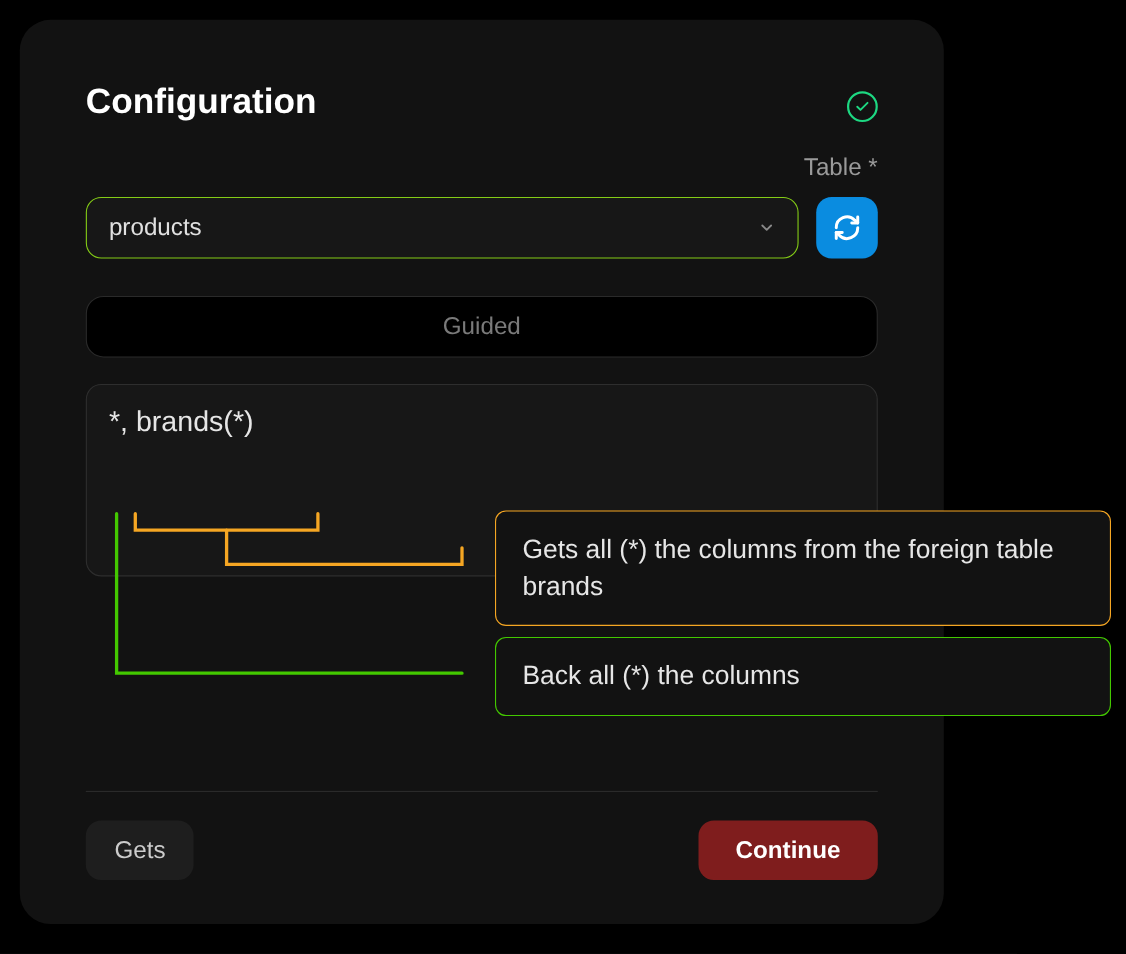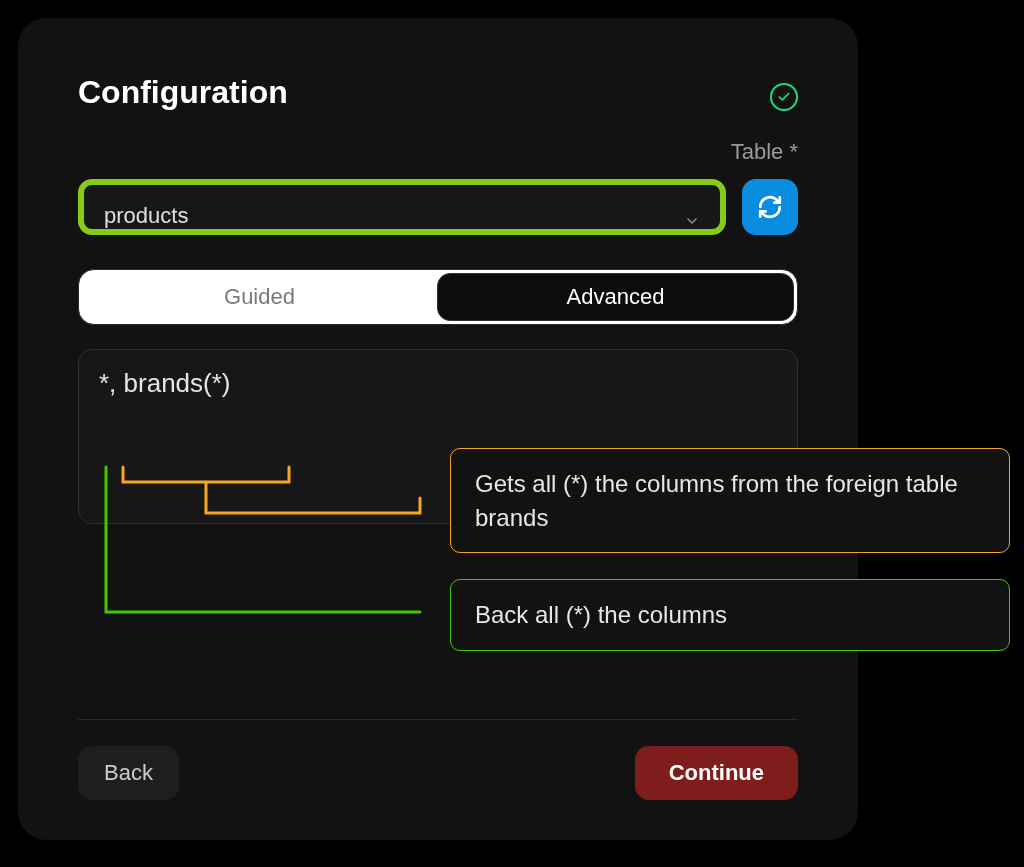--- a/index.html
+++ b/index.html
@@ -51,24 +51,24 @@
     .select-row {
       display: flex;
       gap: 16px;
       align-items: center;
       margin-bottom: 34px;
     }
     .select {
       flex: 1;
       height: 56px;
       background: #171717;
-      border: 6px solid #84cc16;
-      border-radius: 14px;
-      display: flex;
-      align-items: flex-end;
+      border: 1px solid #84cc16;
+      border-radius: 14px;
+      display: flex;
+      align-items: center;
       justify-content: space-between;
       padding: 0 20px;
       cursor: pointer;
     }
     .select-value {
       font-size: 22px;
       color: #e0e0e0;
     }
     .chevron {
       width: 16px;
@@ -84,21 +84,21 @@
       display: flex;
       align-items: center;
       justify-content: center;
       cursor: pointer;
     }
     .refresh-btn svg { width: 26px; height: 26px; color: #fff; }
     .segmented {
       display: flex;
       width: 100%;
       height: 56px;
-      background: #ffffff;
+      background: #000000;
       border: 1px solid #2a2a2a;
       border-radius: 16px;
       padding: 3px;
       margin-bottom: 24px;
     }
     .seg-btn {
       flex: 1;
       display: flex;
       align-items: center;
       justify-content: center;
@@ -215,44 +215,43 @@
         <path d="M3 12a9 9 0 0 1 15.5-6.3L21 8"></path>
         <path d="M21 3v5h-5"></path>
         <path d="M21 12a9 9 0 0 1-15.5 6.3L3 16"></path>
         <path d="M3 21v-5h5"></path>
       </svg>
     </button>
   </div>
 
   <div class="segmented">
     <button class="seg-btn inactive">Guided</button>
-    <button class="seg-btn active">Advanced</button>
   </div>
 
   <div class="textarea">
     <span>*, brands(*)</span>
     <span class="resize-handle">⋰</span>
   </div>
 
   <div class="footer">
     <div class="divider"></div>
     <div class="footer-row">
-      <button class="btn-back">Back</button>
+      <button class="btn-back">Gets</button>
       <button class="btn-continue">Continue</button>
     </div>
   </div>
 </div>
 
 <svg class="annotation-lines" width="1024" height="867">
 
   <path d="M 123 467 L 123 482 L 289 482 L 289 467" stroke="#f5a623" stroke-width="3" fill="none" stroke-linecap="round"></path>
   <path d="M 206 482 L 206 513 L 420 513 L 420 498" stroke="#f5a623" stroke-width="3" fill="none" stroke-linecap="round"></path>
 
   <path d="M 106 467 L 106 612 L 420 612" stroke="#43c800" stroke-width="3" fill="none" stroke-linecap="round"></path>
 </svg>
 
-<div class="callout orange" style="left:450px; top:448px; width:560px;">
+<div class="callout orange" style="left:450px; top:464px; width:560px;">
   <span>Gets all (*) the columns from the foreign table brands</span>
 </div>
 
 <div class="callout green" style="left:450px; top:579px; width:560px;">
   <span>Back all (*) the columns</span>
 </div>
 
 </body></html>

